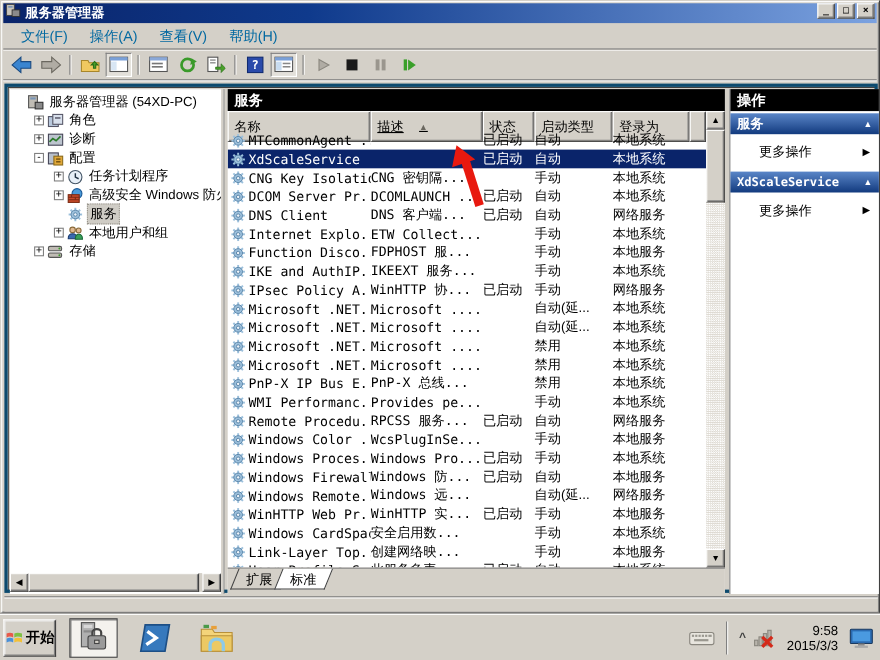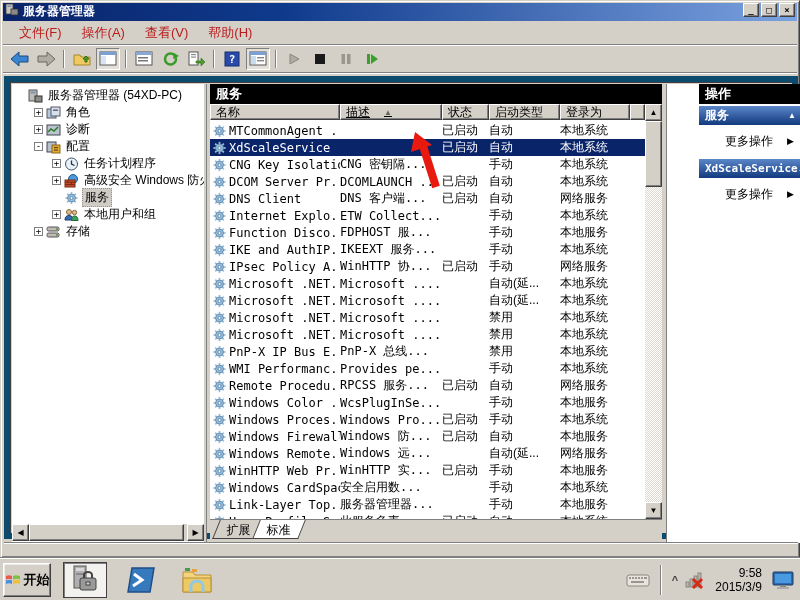--- a/index.html
+++ b/index.html
@@ -8,69 +8,69 @@
   .mono { font-family:"DejaVu Sans Mono","Liberation Mono",monospace; }
 
   #window { position:absolute; left:0; top:0; width:800px; height:558px; background:#d4d0c8; border:1px solid; border-color:#d4d0c8 #404040 #404040 #d4d0c8; box-shadow:inset 1px 1px 0 #ffffff, inset -1px -1px 0 #808080; padding:2px; }
 
   #titlebar { height:18px; background:linear-gradient(to right,#0a246a,#0f3a8c 35%,#7ba2e0); display:flex; align-items:flex-start; padding:0 2px; color:#fff; }
   #title-icon { width:14px; height:13px; margin-right:4px; flex:0 0 auto; }
   #title-text { font-weight:bold; font-size:12px; flex:1; white-space:nowrap; }
   .win-btn { width:16px; height:14px; background:#d4d0c8; border:1px solid; border-color:#fff #404040 #404040 #fff; box-shadow:inset -1px -1px 0 #808080; margin-left:2px; display:flex; align-items:center; justify-content:center; font-size:9px; color:#000; font-family:"DejaVu Sans Mono",monospace; font-weight:bold; line-height:1; }
 
   #menubar { height:24px; display:flex; align-items:center; padding-left:6px; border-bottom:1px solid #808080; box-shadow:0 1px 0 #ffffff; }
-  .menu-item { padding:3px 10px; font-size:13px; color:#b91c1c; }
+  .menu-item { padding:3px 10px; font-size:13px; color:#0369a1; }
 
   #toolbar { height:28px; display:flex; align-items:center; padding-left:4px; border-bottom:1px solid #808080; box-shadow:0 1px 0 #ffffff; }
   .tb-btn { width:24px; height:22px; display:flex; align-items:center; justify-content:center; margin:0 1px; }
   .tb-btn.pressed { border:1px solid; border-color:#808080 #fff #fff #808080; background:#e3e0da; }
   .tb-sep { width:2px; height:18px; margin:0 4px; border-left:1px solid #808080; border-right:1px solid #ffffff; }
 
-  #content { position:absolute; left:3px; top:75px; width:794px; height:463px; background:#d4d0c8; border:6px solid #0c4a6e; box-shadow:inset 1px 1px 0 #404040; }
+  #content { position:absolute; left:3px; top:75px; width:794px; height:463px; background:#d4d0c8; border:3px solid #0c4a6e; box-shadow:inset 1px 1px 0 #404040; }
 
   
   #tree-pane { position:absolute; left:2px; top:2px; width:194px; height:459px; background:#ffffff; border-right:2px solid #d4d0c8; box-shadow:1px 0 0 #808080; overflow:hidden; }
   #tree { position:absolute; left:0; top:3px; width:100%; }
   .tree-row { height:17px; display:flex; align-items:center; white-space:nowrap; }
   .tree-expander { width:9px; height:9px; border:1px solid #808080; background:#fff; color:#000; font-size:9px; line-height:7px; text-align:center; flex:0 0 auto; margin-right:3px; font-family:"DejaVu Sans Mono",monospace; }
   .tree-expander.none { visibility:hidden; }
   .tree-icon { width:15px; height:14px; margin-right:3px; flex:0 0 auto; }
   .tree-label { font-size:12px; color:#000; padding:0 2px; }
   .tree-row.selected .tree-label { background:#cfccc5; border:1px dotted #9a968e; }
   #tree-hscroll { position:absolute; left:0; bottom:2px; width:190px; height:17px; background:#d4d0c8; display:flex; }
   .scroll-arrow { width:17px; height:17px; background:#d4d0c8; border:1px solid; border-color:#fff #404040 #404040 #fff; box-shadow:inset -1px -1px 0 #808080; display:flex; align-items:center; justify-content:center; font-size:8px; color:#000; flex:0 0 auto; }
   #tree-hthumb { flex:1; margin-right:18px; background:#d4d0c8; border:1px solid; border-color:#fff #404040 #404040 #fff; box-shadow:inset -1px -1px 0 #808080; }
   #tree-htrack-end { position:absolute; right:0; bottom:2px; }
 
   
   #list-pane { position:absolute; left:200px; top:2px; width:452px; height:459px; background:#ffffff; }
   .black-header { height:20px; background:#000000; color:#ffffff; font-weight:bold; font-size:13px; display:flex; align-items:center; padding-left:6px; }
   #col-headers { position:absolute; left:0; top:20px; height:18px; width:435px; display:flex; }
-  .col-h { height:16px; background:#d4d0c8; border:1px solid; border-color:#fff #404040 #404040 #fff; box-shadow:inset -1px -1px 0 #808080; font-size:12px; display:flex; align-items:center; padding-left:5px; color:#000; overflow:hidden; white-space:nowrap; }
+  .col-h { height:28px; background:#d4d0c8; border:1px solid; border-color:#fff #404040 #404040 #fff; box-shadow:inset -1px -1px 0 #808080; font-size:12px; display:flex; align-items:center; padding-left:5px; color:#000; overflow:hidden; white-space:nowrap; }
   .sort-arrow { margin-left:14px; font-size:8px; color:#6a675f; }
   #rows { position:absolute; left:0; top:38px; width:435px; height:397px; overflow:hidden; }
   .svc-row { height:17px; display:flex; align-items:center; white-space:nowrap; }
   .svc-row.selected { background:#0a246a; color:#fff; }
   .svc-cell { overflow:hidden; white-space:nowrap; flex:0 0 auto; font-size:12px; }
   .c-name { width:130px; display:flex; align-items:center; }
   .c-desc { width:102px; } .c-status { width:47px; } .c-start { width:71px; } .c-logon { width:70px; }
   .svc-gear { width:14px; height:13px; margin:0 3px 0 2px; flex:0 0 auto; }
 
   #list-vscroll { position:absolute; right:0; top:20px; width:17px; height:415px; background:repeating-conic-gradient(#ffffff 0 25%, #dcd8d0 0 50%) 0 0/2px 2px; }
   #list-vthumb { position:absolute; left:0; top:17px; width:17px; height:66px; background:#d4d0c8; border:1px solid; border-color:#fff #404040 #404040 #fff; box-shadow:inset -1px -1px 0 #808080; }
   #vscroll-up { position:absolute; left:0; top:0; }
   #vscroll-down { position:absolute; left:0; bottom:0; }
 
   #tab-strip { position:absolute; left:0; bottom:0; width:452px; height:24px; background:#d4d0c8; border-top:1px solid #808080; display:flex; align-items:flex-start; padding-left:6px; }
   .tab { height:19px; padding:2px 10px 0 10px; font-size:12px; transform:skewX(-22deg); border:1px solid #404040; border-top:none; background:#d4d0c8; margin-right:-6px; }
   .tab > span { display:inline-block; transform:skewX(22deg); }
   .tab.active { background:#ffffff; position:relative; z-index:2; border-color:#404040; }
 
   
-  #actions-pane { position:absolute; left:656px; top:2px; width:136px; height:459px; background:#ffffff; border-left:1px solid #808080;padding-left:32px; }
+  #actions-pane { position:absolute; left:656px; top:2px; width:136px; height:459px; background:#ffffff; border-left:1px solid #808080; }
   .section-header { height:19px; margin-top:2px; background:linear-gradient(to bottom,#5a86c8,#123a7e); color:#fff; font-weight:bold; font-size:12px; display:flex; align-items:center; padding:0 6px; }
   .section-header .collapse { margin-left:auto; font-size:8px; }
   .action-item { height:20px; display:flex; align-items:center; padding:0 8px 0 26px; font-size:12px; color:#000; margin:6px 0 8px 0; }
   .action-item .arrow { margin-left:auto; font-size:9px; color:#000; }
 
   
   #statusbar { position:absolute; left:3px; top:541px; width:794px; height:14px; background:#d4d0c8; border-top:1px solid #808080; box-shadow:0 1px 0 #fff inset; }
 
   
   #taskbar { position:absolute; left:0; top:558px; width:800px; height:42px; background:#d4d0c8; border-top:1px solid #ffffff; box-shadow:0 -1px 0 #808080; display:flex; align-items:center; }
@@ -735,21 +735,21 @@
                     <rect x="7" y="1" width="2" height="14"></rect>
                     <rect x="1" y="7" width="14" height="2"></rect>
                     <rect x="7" y="1" width="2" height="14" transform="rotate(45 8 8)"></rect>
                     <rect x="7" y="1" width="2" height="14" transform="rotate(-45 8 8)"></rect>
                   </g>
                   <circle cx="8" cy="8" r="4.5" fill="#9cc0dc" stroke="#5a84a8"></circle>
                   <circle cx="8" cy="8" r="1.8" fill="#eef4fa" stroke="#5a84a8"></circle>
                 </svg></span>
               <span>Link-Layer Top...</span>
             </div>
-            <div class="svc-cell c-desc mono">服务器管理器...</div>
+            <div class="svc-cell c-desc mono">创建网络映...</div>
             <div class="svc-cell c-status"></div>
             <div class="svc-cell c-start">手动</div>
             <div class="svc-cell c-logon">本地服务</div>
           </div>
           <div class="svc-row">
             <div class="svc-cell c-name mono">
               <span class="svc-gear"><svg width="15" height="14" viewBox="0 0 16 16">
                   <g fill="#9cc0dc">
                     <rect x="7" y="1" width="2" height="14"></rect>
                     <rect x="1" y="7" width="14" height="2"></rect>
@@ -863,21 +863,21 @@
       <svg width="20" height="18" viewBox="0 0 20 18">
         <rect x="1" y="11" width="3" height="5" fill="#b8b4ac" stroke="#8a877f"></rect>
         <rect x="5" y="8" width="3" height="8" fill="#b8b4ac" stroke="#8a877f"></rect>
         <rect x="9" y="5" width="3" height="11" fill="#b8b4ac" stroke="#8a877f"></rect>
         <rect x="13" y="2" width="3" height="14" fill="#b8b4ac" stroke="#8a877f"></rect>
         <path d="M8,8 L17,17 M17,8 L8,17" stroke="#d42a1a" stroke-width="3"></path>
       </svg>
     </div>
     <div id="clock">
       <div>9:58</div>
-      <div>2015/3/9</div>
+      <div>2015/3/3</div>
     </div>
     <div class="tray-item">
       <svg width="22" height="20" viewBox="0 0 22 20">
           <rect x="1" y="2" width="20" height="13" rx="1" fill="#2a6ab0" stroke="#1a3a60"></rect>
           <rect x="3" y="4" width="16" height="9" fill="#4a9ae0"></rect>
           <rect x="8" y="15" width="6" height="2" fill="#888"></rect>
           <rect x="5" y="17" width="12" height="2" fill="#aaa"></rect>
         </svg>
     </div>
   </div>

